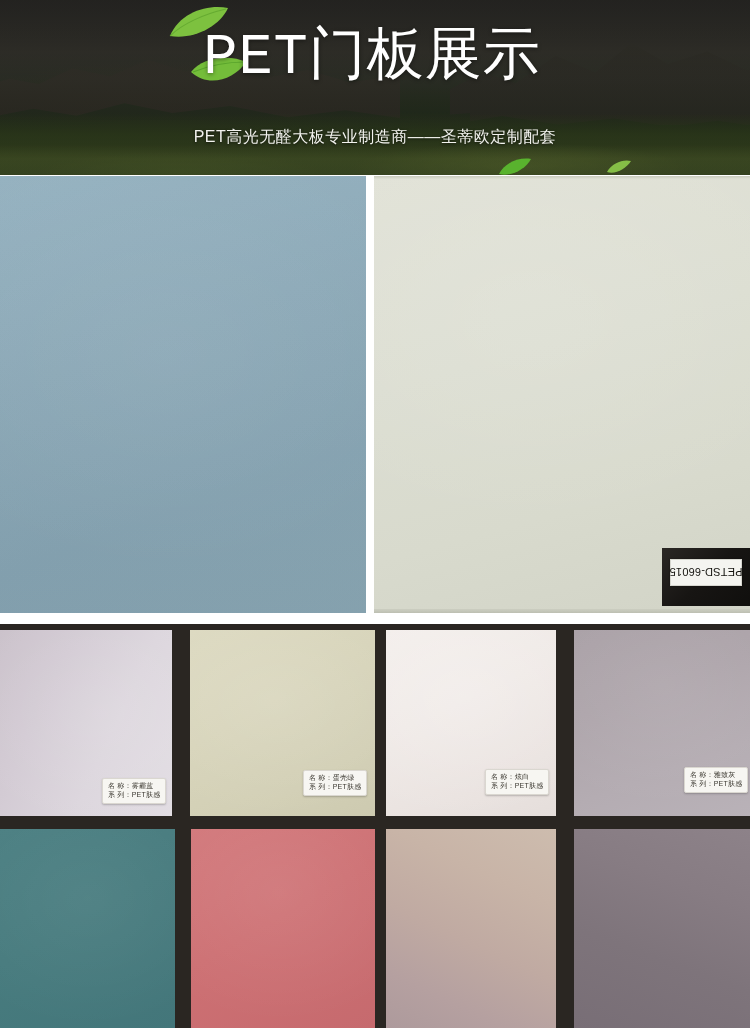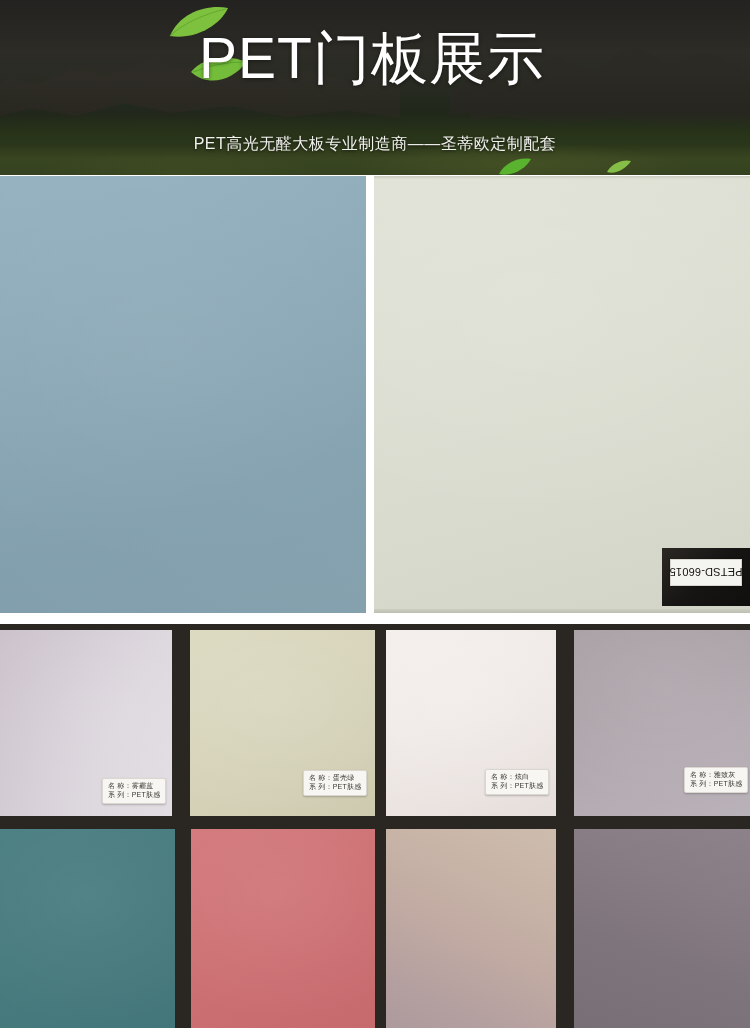--- a/index.html
+++ b/index.html
@@ -81,23 +81,24 @@
   .banner-title{
     position:absolute;left:0;top:26px;width:744px;
     text-align:center;
     color:#ffffff;
     font-size:57px;
     line-height:64px;
     font-weight:300;
     letter-spacing:1px;
     text-shadow:0 1px 4px rgba(0,0,0,0.45);
     white-space:nowrap;
+    font-family:Liberation Mono, monospace;
   }
   .banner-sub{
-    position:absolute;left:0;top:133px;width:750px;
+    position:absolute;left:0;top:126px;width:750px;
     text-align:center;
     color:#f2f2ee;
     font-size:16px;
     line-height:22px;
     font-weight:400;
     letter-spacing:.5px;
     text-shadow:0 1px 3px rgba(0,0,0,0.55);
     white-space:nowrap;
   }
 

